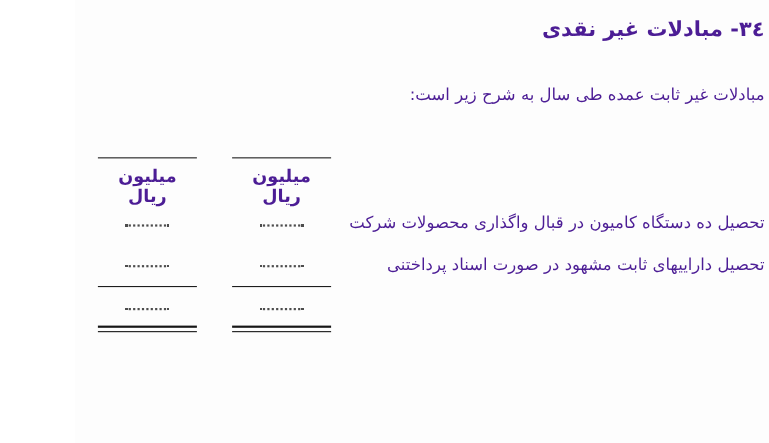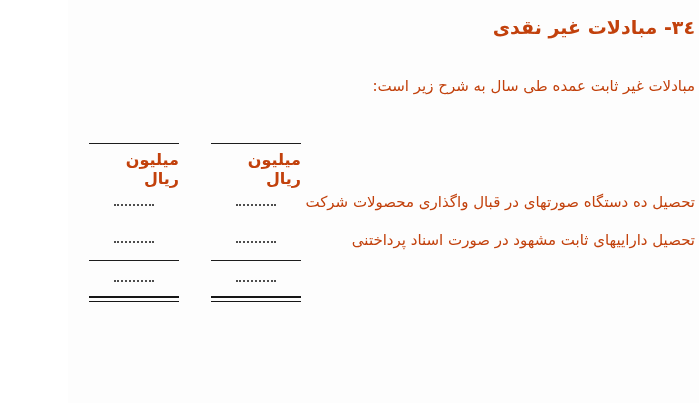--- a/index.html
+++ b/index.html
@@ -6,21 +6,21 @@
     margin: 0;
     padding: 0;
     background: #ffffff;
   }
   .page {
     position: relative;
     width: 631px;
     height: 403px;
     background: #fdfdfd;
     font-family: "DejaVu Sans", sans-serif;
-    color: #c2410c;
+    color: #4c1d95;
     direction: rtl;
     overflow: hidden;
   }
   .heading {
     position: absolute;
     top: 13px;
     right: 4px;
     margin: 0;
     font-size: 19px;
     font-weight: bold;
@@ -67,20 +67,21 @@
     top: 33px;
     left: 0;
     width: 100%;
     border-top: 1.6px solid #1d1d1d;
   }
   .unit {
     position: absolute;
     top: 40px;
     left: 0;
     width: 100%;
+    text-align: center;
     font-size: 16px;
     font-weight: bold;
   }
   .dots {
     position: absolute;
     left: 25px;
     width: 40px;
     border-top: 2px dotted #4d4d4d;
   }
   .dot1 { top: 94px; }
@@ -115,21 +116,21 @@
 </style>
 </head>
 <body>
 
 <div class="page">
 
   <h1 class="heading">٣٤- مبادلات غیر نقدی</h1>
 
   <p class="intro">مبادلات غیر ثابت عمده طی سال به شرح زیر است:</p>
 
-  <div class="desc desc1">تحصیل ده دستگاه صورتهای در قبال واگذاری محصولات شرکت</div>
+  <div class="desc desc1">تحصیل ده دستگاه کامیون در قبال واگذاری محصولات شرکت</div>
   <div class="desc desc2">تحصیل داراییهای ثابت مشهود در صورت اسناد پرداختنی</div>
 
   <div class="col col-right">
     <div class="year-rule"></div>
     <div class="unit">میلیون ریال</div>
     <div class="dots dot1"></div>
     <div class="dots dot2"></div>
     <div class="rule-single"></div>
     <div class="dots dot3"></div>
     <div class="rule-double"></div>

